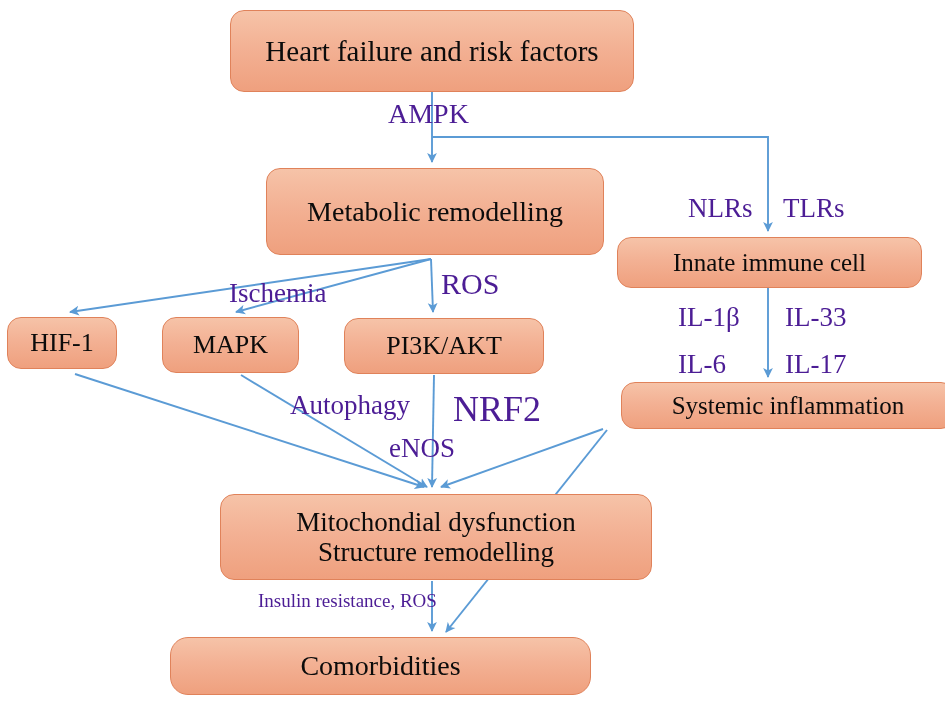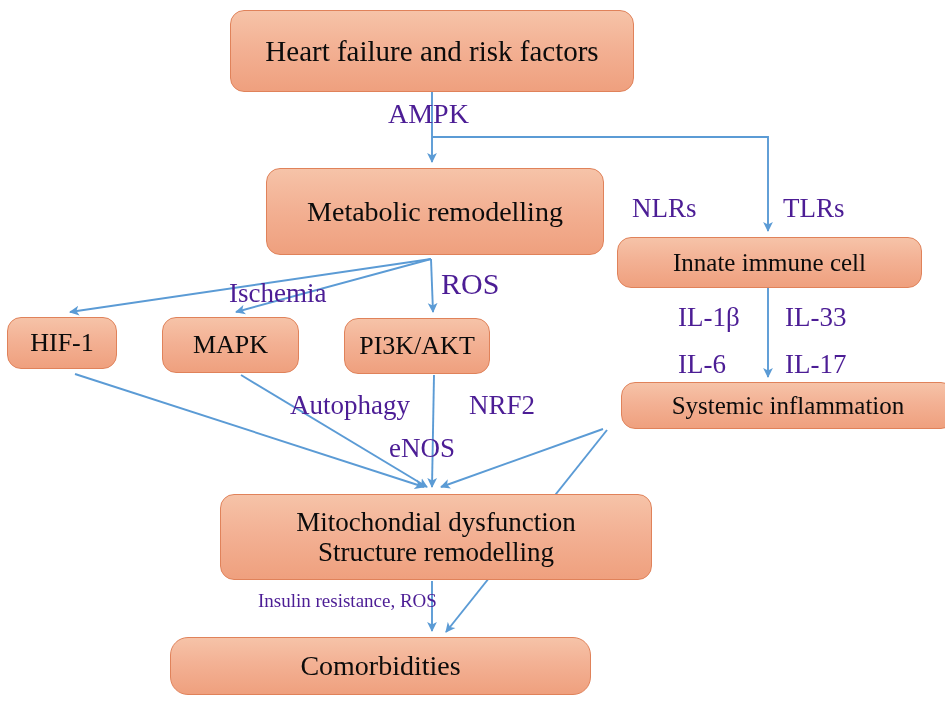--- a/index.html
+++ b/index.html
@@ -31,36 +31,36 @@
     white-space:pre;
     z-index:3;
     line-height:1.05;
   }
   
   #n-heart       {left:230px;  top:10px;  width:404px; height:82px;  font-size:29px;}
   #n-metabolic   {left:266px;  top:168px; width:338px; height:87px;  font-size:28px;}
   #n-innate      {left:617px;  top:237px; width:305px; height:51px;  font-size:25px;}
   #n-hif         {left:7px;    top:317px; width:110px; height:52px;  font-size:26px;}
   #n-mapk        {left:162px;  top:317px; width:137px; height:56px;  font-size:26px;}
-  #n-pi3k        {left:344px;  top:318px; width:146px; height:56px;  font-size:26px;}
+  #n-pi3k        {left:344px;  top:318px; width:200px; height:56px;  font-size:26px;}
   #n-systemic    {left:597px;  top:382px; width:334px; height:47px;  font-size:25px;margin-left:24px;}
   #n-mito        {left:220px;  top:494px; width:432px; height:86px;  font-size:27px;align-items:center;}
   #n-comorb      {left:170px;  top:637px; width:421px; height:58px;  font-size:28px;border-radius:18px;}
   
   #l-ampk        {left:388px;  top:99px;  font-size:28px;}
-  #l-nlrs        {left:632px;  top:194px; font-size:27px;}
+  #l-nlrs        {left:688px;  top:194px; font-size:27px;}
   #l-tlrs        {left:783px;  top:194px; font-size:27px;}
   #l-ischemia    {left:229px;  top:279px; font-size:27px;}
   #l-ros1        {left:441px;  top:268px; font-size:30px;}
   #l-il1b        {left:678px;  top:303px; font-size:27px;}
   #l-il33        {left:785px;  top:303px; font-size:27px;}
   #l-il6         {left:678px;  top:350px; font-size:27px;}
   #l-il17        {left:785px;  top:350px; font-size:27px;}
   #l-autophagy   {left:290px;  top:391px; font-size:27px;}
-  #l-nrf2        {left:453px;  top:391px; font-size:27px;margin-left:16px;}
+  #l-nrf2        {left:453px;  top:391px; font-size:36px;}
   #l-enos        {left:389px;  top:434px; font-size:27px;}
   #l-insulin     {left:258px;  top:591px; font-size:19px;font-family:Liberation Serif, serif;}
 </style>
 </head>
 <body>
 
 <div id="stage">
 
   <svg class="wires" viewBox="0 0 945 704" xmlns="http://www.w3.org/2000/svg">
     <defs>

